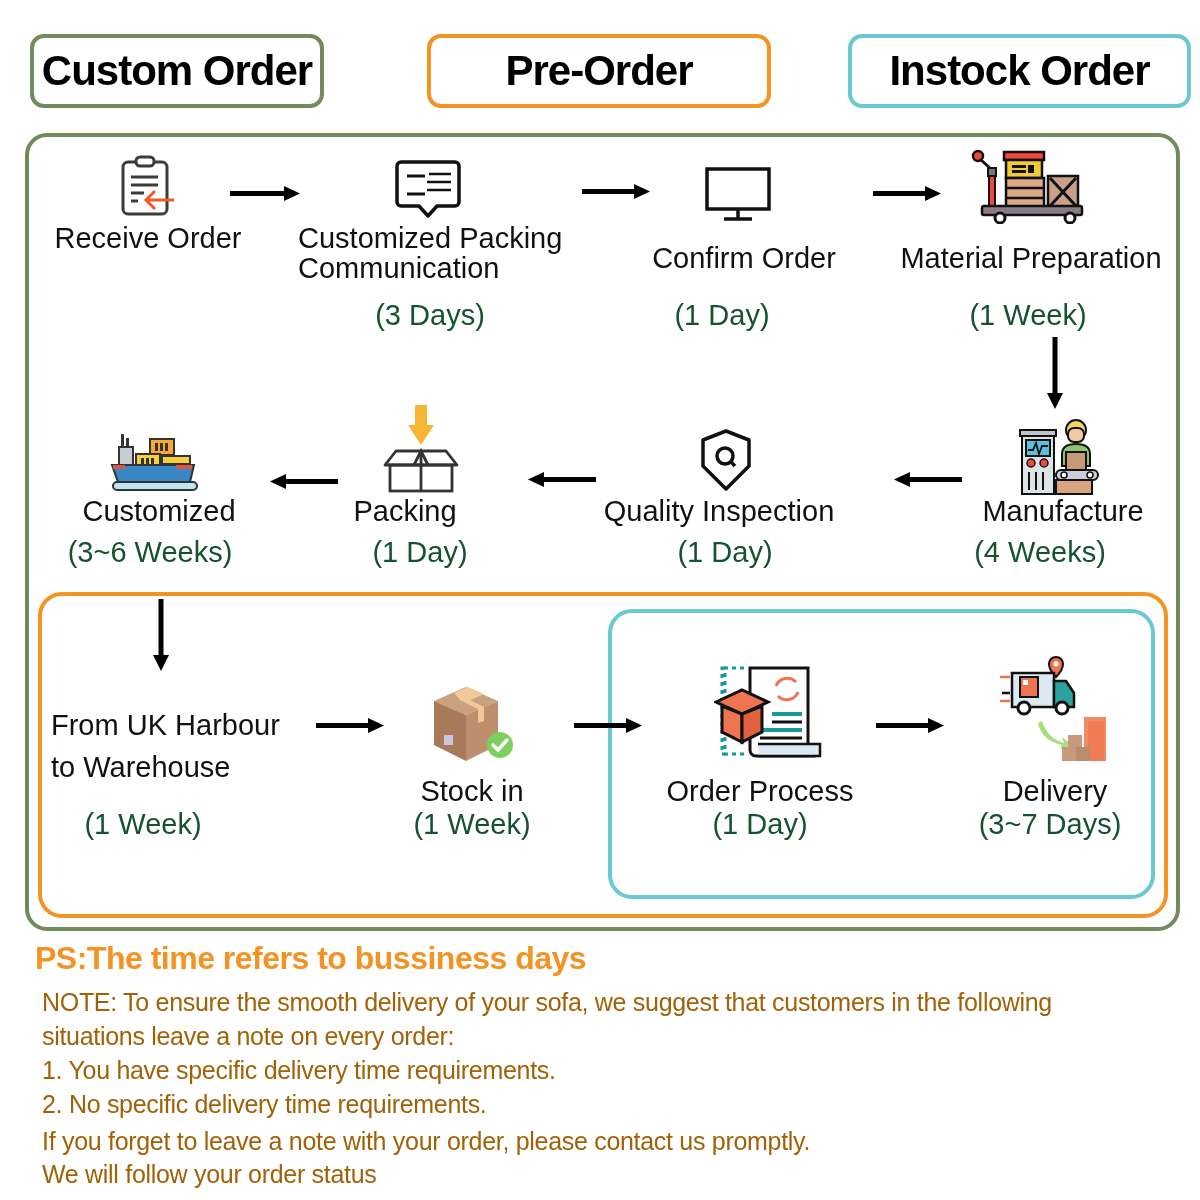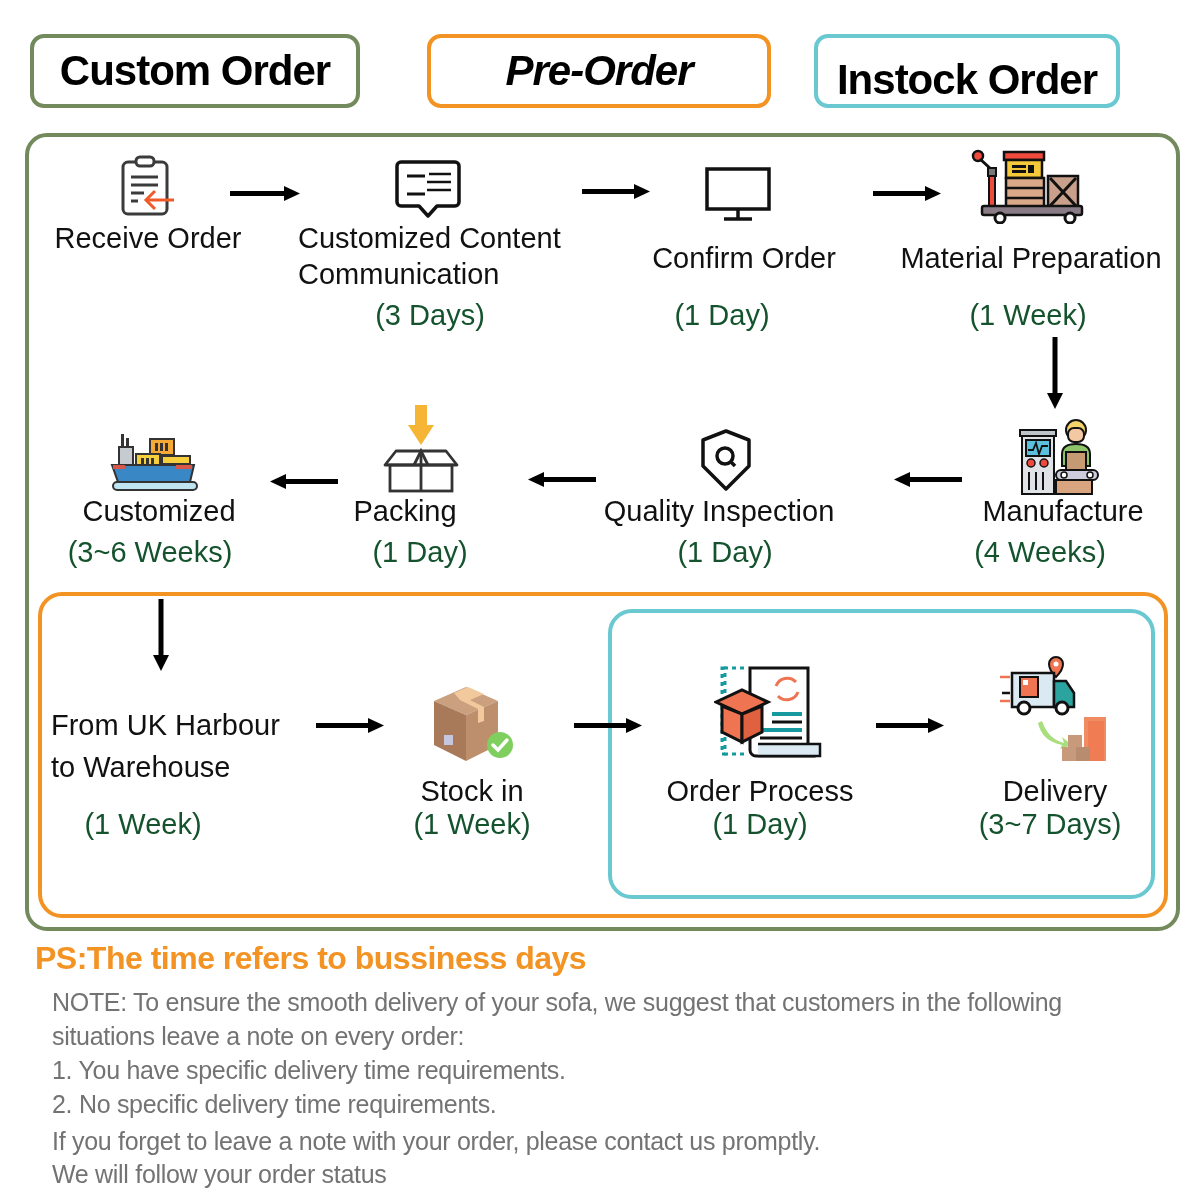--- a/index.html
+++ b/index.html
@@ -3,39 +3,39 @@
 <meta charset="utf-8">
 <style>
   html, body { margin: 0; padding: 0; background: #ffffff; }
   body { width: 1200px; height: 1200px; position: relative; overflow: hidden;
          font-family: "Liberation Sans", "DejaVu Sans", sans-serif; color: #111; }
 
   
   .tab { position: absolute; top: 34px; height: 74px; border-radius: 14px; border: 4px solid;
          box-sizing: border-box; display: flex; align-items: center; justify-content: center;
          font-weight: bold; font-size: 42px; letter-spacing: -1px; color: #000; background: #fff; }
-  .tab-custom { left: 30px; width: 330px; border-color: #738a5c; }
-  .tab-pre { left: 427px; width: 344px; border-color: #f29323; font-style: italic; }
-  .tab-instock { left: 814px; width: 306px; border-color: #6ac8d1; align-items: flex-end; }
+  .tab-custom { left: 30px; width: 294px; border-color: #738a5c; }
+  .tab-pre { left: 427px; width: 344px; border-color: #f29323; }
+  .tab-instock { left: 848px; width: 343px; border-color: #6ac8d1; }
 
   
   .frame { position: absolute; box-sizing: border-box; border-radius: 22px; border: 4px solid; }
   .frame-custom { left: 25px; top: 133px; width: 1155px; height: 798px; border-color: #738a5c; }
   .frame-pre { left: 38px; top: 592px; width: 1130px; height: 326px; border-color: #f29323; border-radius: 24px; }
   .frame-instock { left: 608px; top: 609px; width: 547px; height: 290px; border-color: #6ac8d1; border-radius: 24px; }
 
   .label { position: absolute; font-size: 29px; color: #111; white-space: nowrap; line-height: 1.2; }
   .dur { position: absolute; font-size: 29px; color: #14532d; white-space: nowrap; line-height: 1.2; }
   .center { transform: translateX(-50%); text-align: center; }
 
   .icon { position: absolute; }
   .arrow { position: absolute; }
 
   .ps { position: absolute; left: 35px; top: 940px; font-size: 32px; font-weight: bold; color: #f29323; letter-spacing: -0.5px; }
-  .note { position: absolute; left: 52px; font-size: 25px; color: #737373; white-space: nowrap; letter-spacing: -0.3px; }
+  .note { position: absolute; left: 42px; font-size: 25px; color: #a16207; white-space: nowrap; letter-spacing: -0.3px; }
 </style>
 </head>
 <body>
 
 <div class="tab tab-custom">
     <span>Custom Order</span>
   </div>
 <div class="tab tab-pre">
     <span>Pre-Order</span>
   </div>
@@ -65,22 +65,22 @@
   </svg>
 
 <svg class="icon" style="left:395px;top:160px" width="66" height="60" viewBox="0 0 66 60">
   <path d="M6 2 H60 a4 4 0 0 1 4 4 V42 a4 4 0 0 1 -4 4 H42 L33 56 L24 46 H6 a4 4 0 0 1 -4 -4 V6 a4 4 0 0 1 4 -4 Z" fill="none" stroke="#111" stroke-width="3.5" stroke-linejoin="round"></path>
   <line x1="12" y1="16" x2="30" y2="16" stroke="#111" stroke-width="3"></line>
   <line x1="34" y1="14" x2="56" y2="14" stroke="#111" stroke-width="2.5"></line>
   <line x1="32" y1="22" x2="56" y2="22" stroke="#111" stroke-width="2.5"></line>
   <line x1="32" y1="30" x2="56" y2="30" stroke="#111" stroke-width="2.5"></line>
   <line x1="12" y1="34" x2="30" y2="34" stroke="#111" stroke-width="3"></line>
 </svg>
-<div class="label" style="left:298px;top:221px">Customized Content</div>
-<div class="label" style="left:298px;top:257px">Communication</div>
+<div class="label" style="left:298px;top:221px">Customized Packing</div>
+<div class="label" style="left:298px;top:251px">Communication</div>
 <div class="dur center" style="left:430px;top:298px">(3 Days)</div>
 
 <svg class="arrow" style="left:582px;top:183px" width="68" height="18" viewBox="0 0 68 18">
     <rect x="0" y="6" width="54" height="5" fill="#000"></rect>
     <polygon points="52,1 68,8.5 52,16" fill="#000"></polygon>
   </svg>
 
 <svg class="icon" style="left:704px;top:166px" width="68" height="58" viewBox="0 0 68 58">
   <rect x="3" y="3" width="62" height="40" fill="none" stroke="#111" stroke-width="3.5"></rect>
   <line x1="34" y1="43" x2="34" y2="52" stroke="#111" stroke-width="3.5"></line>

